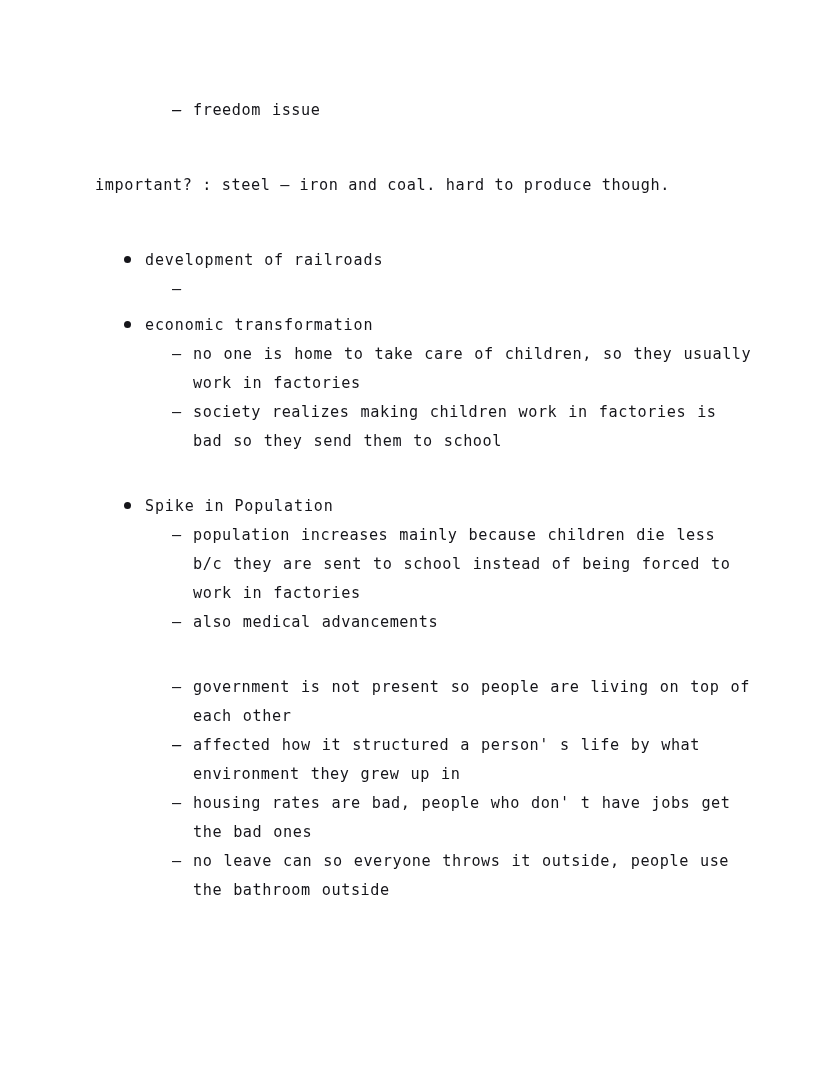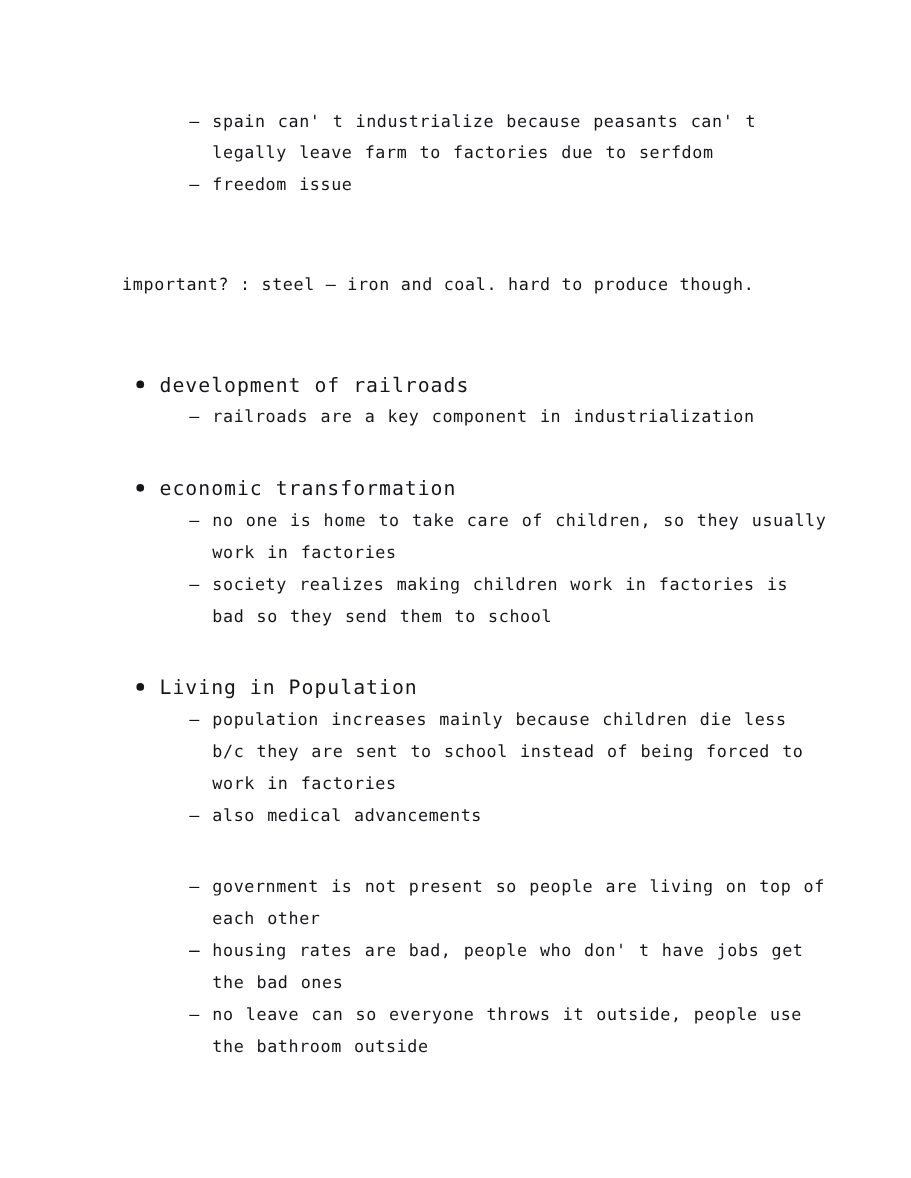--- a/index.html
+++ b/index.html
@@ -29,21 +29,21 @@
   }
 
   
   .block { margin: 0; padding: 0; }
 
   
   .group-dashes-top { margin-bottom: 0; }
 
   
   .plain-line {
-    margin: 16px;
+    margin: 0;
     padding: 0;
     font-size: 15.2px;
     line-height: 29px;
     letter-spacing: 0.6px;
     white-space: pre-wrap;
   }
 
   .spacer-lg { height: 46px; }
   .spacer-md { height: 36px; }
 
@@ -58,21 +58,21 @@
     position: absolute;
     left: 29px;
     top: 10px;
     width: 7px;
     height: 7px;
     border-radius: 50%;
     background: #15151a;
   }
 
   .bullet-text {
-    font-size: 18px;
+    font-size: 15px;
     line-height: 29px;
     letter-spacing: 0.9px;
     white-space: pre-wrap;
   }
 
   
   .dash-list {
     margin: 0;
     padding: 0;
     list-style: none;
@@ -106,21 +106,20 @@
 </style>
 </head>
 <body>
 
 <div class="page">
   <div class="content">
 
     <ul class="dash-list group-dashes-top block">
       <li class="dash-item">
         <span class="dash-mark">–</span>
-        <span class="dash-text">spain can' t industrialize because peasants can' t legally leave farm to factories due to serfdom</span>
       </li>
       <li class="dash-item">
         <span class="dash-mark">–</span>
         <span class="dash-text">freedom issue</span>
       </li>
     </ul>
 
     <div class="spacer-lg"></div>
 
     <p class="plain-line">important? : steel – iron and coal. hard to produce though.</p>
@@ -128,21 +127,20 @@
     <div class="spacer-lg"></div>
 
     <div class="block">
       <div class="bullet-item">
         <span class="bullet-dot"></span>
         <span class="bullet-text">development of railroads</span>
       </div>
       <ul class="dash-list">
         <li class="dash-item">
           <span class="dash-mark">–</span>
-          <span class="dash-text">railroads are a key component in industrialization</span>
         </li>
       </ul>
     </div>
 
     <div class="spacer-md"></div>
 
     <div class="block">
       <div class="bullet-item">
         <span class="bullet-dot"></span>
         <span class="bullet-text">economic transformation</span>
@@ -157,21 +155,21 @@
           <span class="dash-text">society realizes making children work in factories is bad so they send them to school</span>
         </li>
       </ul>
     </div>
 
     <div class="spacer-md"></div>
 
     <div class="block">
       <div class="bullet-item">
         <span class="bullet-dot"></span>
-        <span class="bullet-text">Living in Population</span>
+        <span class="bullet-text">Spike in Population</span>
       </div>
       <ul class="dash-list">
         <li class="dash-item">
           <span class="dash-mark">–</span>
           <span class="dash-text">population increases mainly because children die less b/c they are sent to school instead of being forced to work in factories</span>
         </li>
         <li class="dash-item">
           <span class="dash-mark">–</span>
           <span class="dash-text">also medical advancements</span>
         </li>
@@ -184,20 +182,21 @@
       <ul class="dash-list">
         <li class="dash-item">
           <span class="dash-mark">–</span>
           <span class="dash-text">government is not present so people are living on top of each other</span>
         </li>
         <li class="dash-item">
           <span class="dash-mark">–</span>
         </li>
         <li class="dash-item">
           <span class="dash-mark">–</span>
+          <span class="dash-text">affected how it structured a person' s life by what environment they grew up in</span>
         </li>
         <li class="dash-item">
           <span class="dash-mark">–</span>
           <span class="dash-text">housing rates are bad, people who don' t have jobs get the bad ones</span>
         </li>
         <li class="dash-item">
           <span class="dash-mark">–</span>
           <span class="dash-text">no leave can so everyone throws it outside, people use the bathroom outside</span>
         </li>
       </ul>

